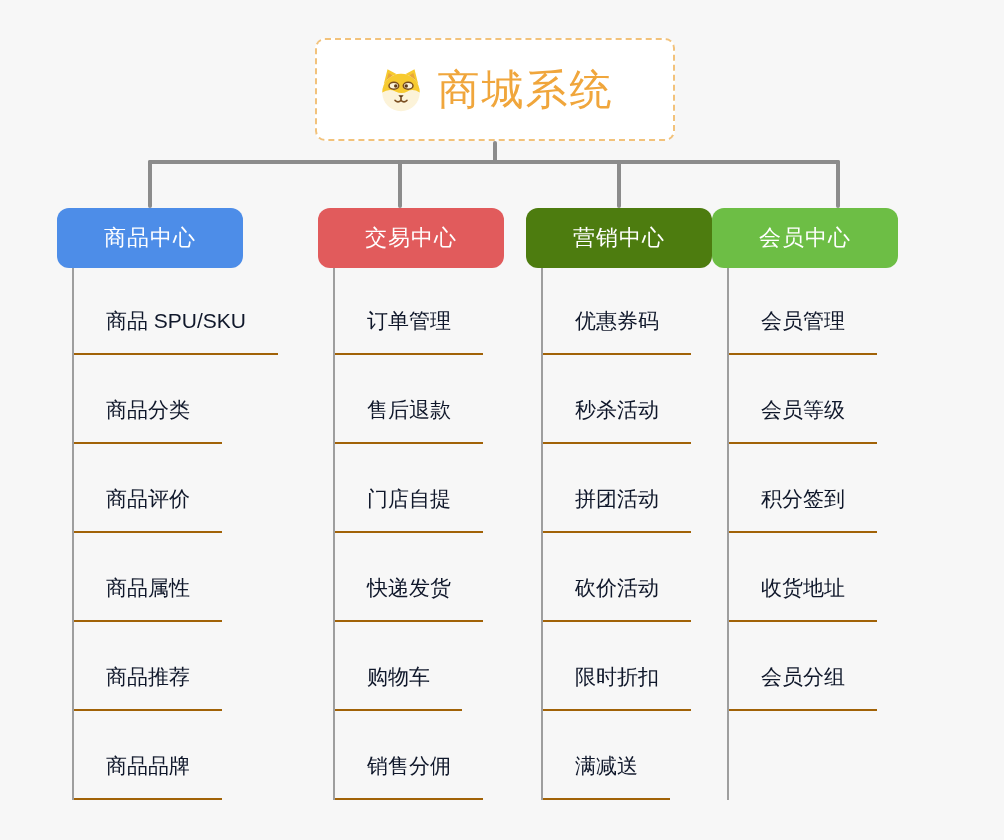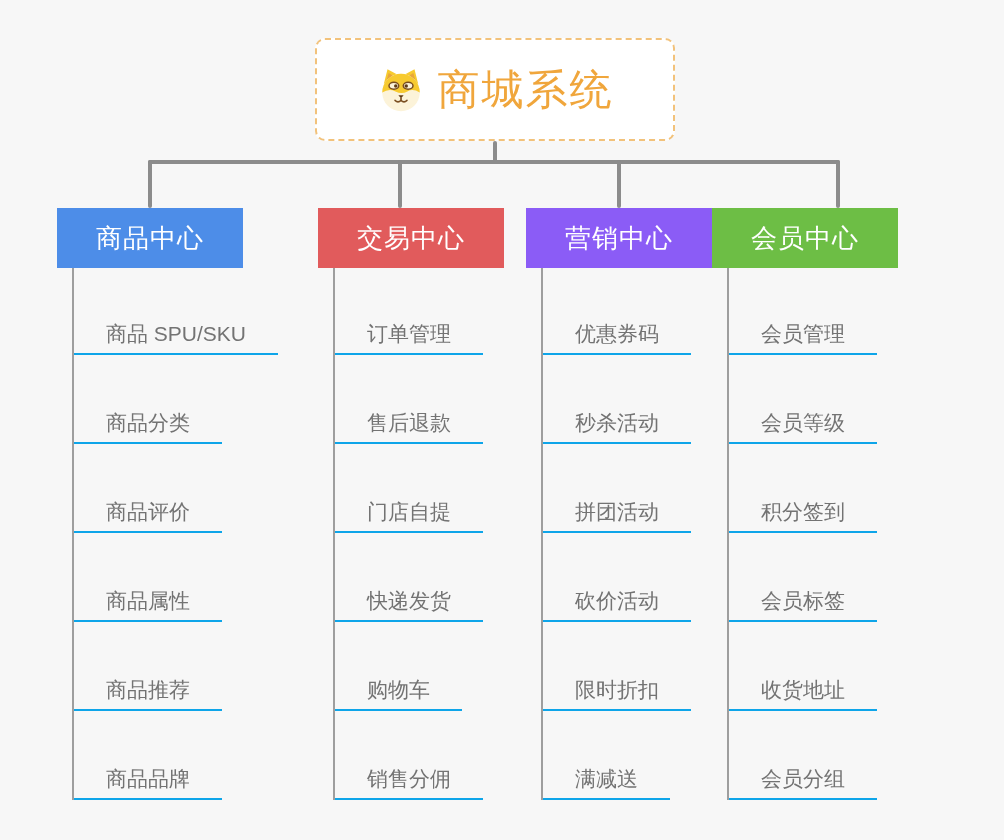--- a/index.html
+++ b/index.html
@@ -38,45 +38,45 @@
   
   .conn{position:absolute;background:#8c8c8c;border-radius:2px;}
   .conn.stem{left:493px;top:141px;width:4px;height:23px;}
   .conn.bus{left:148px;top:160px;width:692px;height:4px;}
   .conn.drop{top:160px;width:4px;height:48px;}
 
   
   .group{position:absolute;top:208px;width:240px;}
   .branch-box{
     width:186px;height:60px;
-    border-radius:0;
+    border-radius:12px;
     display:flex;align-items:center;justify-content:center;
     color:#ffffff;
-    font-size:26px;
+    font-size:22px;
     letter-spacing:1px;
     white-space:nowrap;
   }
   .spine{
     position:absolute;
     left:15px;top:60px;
     width:2px;height:532px;
     background:#9e9e9e;
   }
   .rows{margin:0;padding:0;list-style:none;}
   .row{
     height:89px;
     display:flex;align-items:flex-end;
   }
   .row:first-child{height:87px;}
   .leaf{
     margin-left:15px;
-    padding:0 32px 7px 34px;
-    border-bottom:2px solid #0ea5e9;
+    padding:0 32px 20px 34px;
+    border-bottom:2px solid #a16207;
     font-size:21px;
-    color:#737373;
+    color:#0f172a;
     line-height:1.15;
     white-space:nowrap;
   }
 </style>
 </head>
 <body>
 
 <div class="canvas">
 
   <div class="root-node">
@@ -156,21 +156,21 @@
           </li>
           <li class="row">
             <span class="leaf">购物车</span>
           </li>
           <li class="row">
             <span class="leaf">销售分佣</span>
           </li>
         </ul>
       </div>
       <div class="group" style="left: 526px;">
-        <div class="branch-box" style="background: #8b5cf6;">营销中心</div>
+        <div class="branch-box" style="background: #4d7c0f;">营销中心</div>
         <div class="spine"></div>
         <ul class="rows">
           <li class="row">
             <span class="leaf">优惠券码</span>
           </li>
           <li class="row">
             <span class="leaf">秒杀活动</span>
           </li>
           <li class="row">
             <span class="leaf">拼团活动</span>
@@ -193,23 +193,20 @@
           <li class="row">
             <span class="leaf">会员管理</span>
           </li>
           <li class="row">
             <span class="leaf">会员等级</span>
           </li>
           <li class="row">
             <span class="leaf">积分签到</span>
           </li>
           <li class="row">
-            <span class="leaf">会员标签</span>
-          </li>
-          <li class="row">
             <span class="leaf">收货地址</span>
           </li>
           <li class="row">
             <span class="leaf">会员分组</span>
           </li>
         </ul>
       </div>
     </div>
 
 </div>

